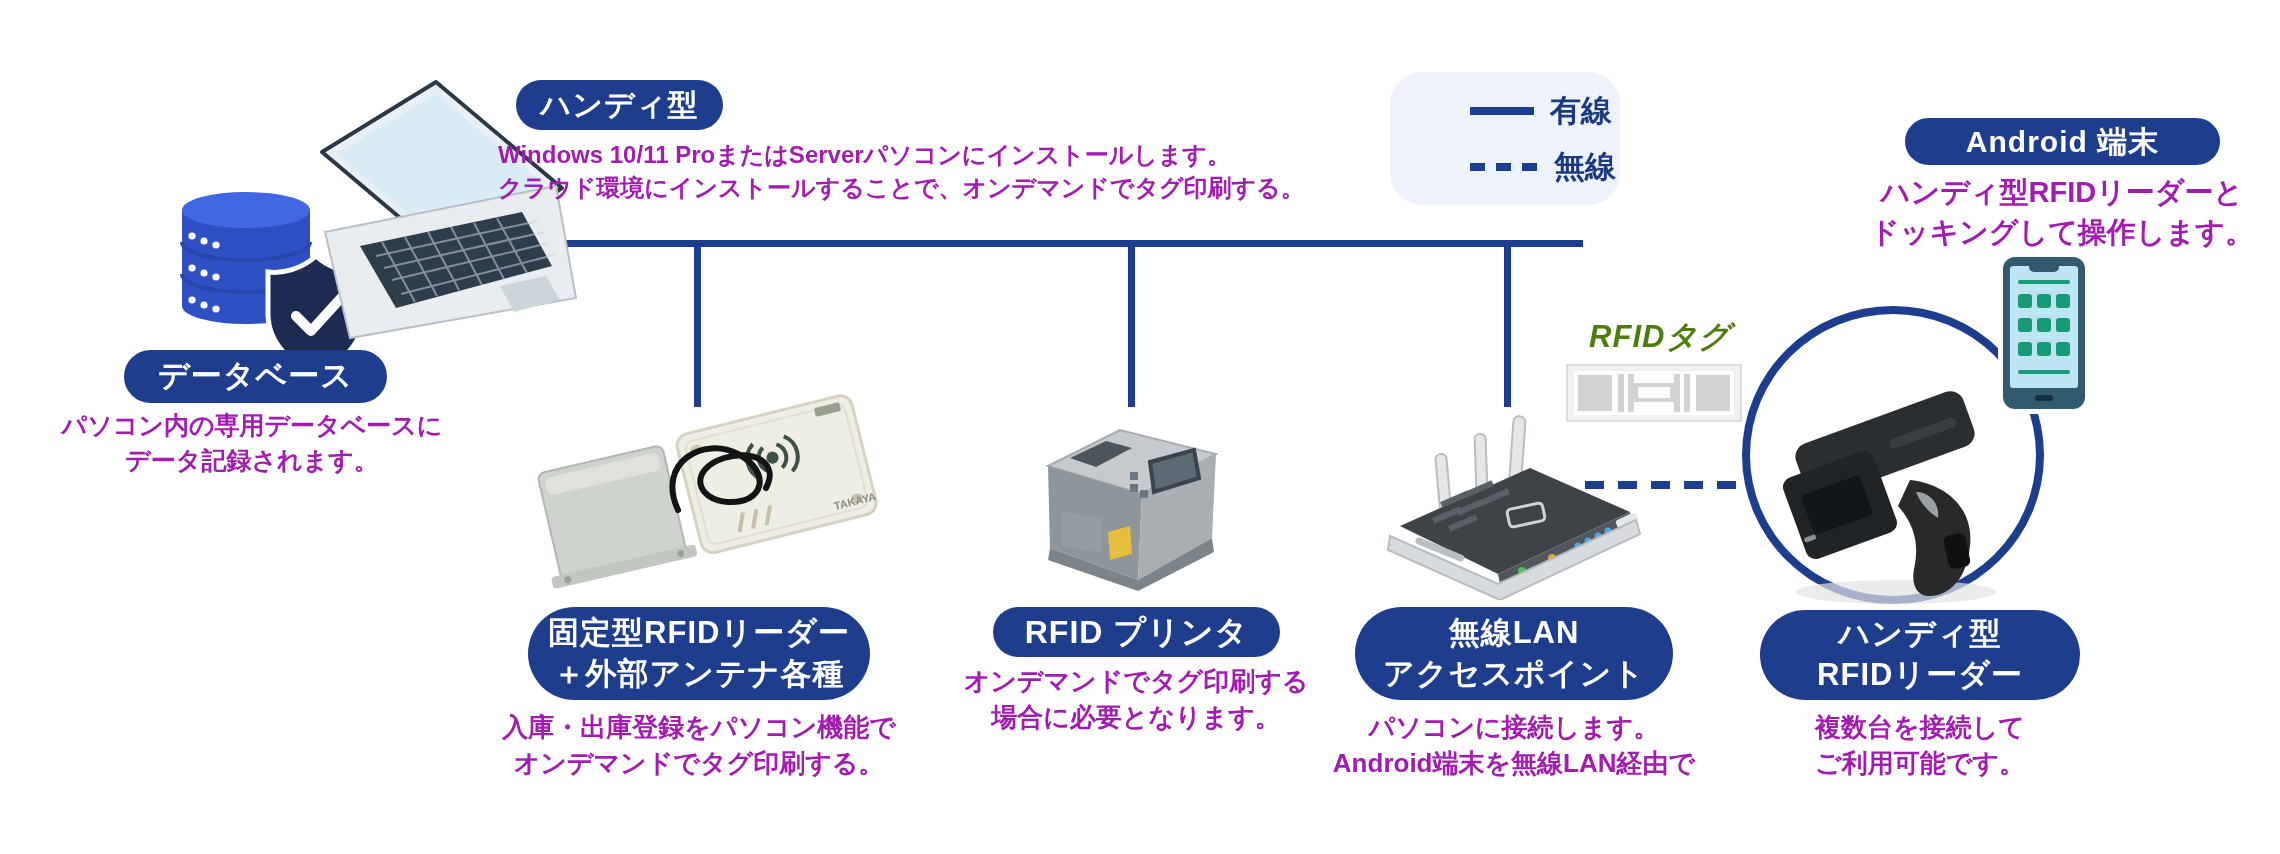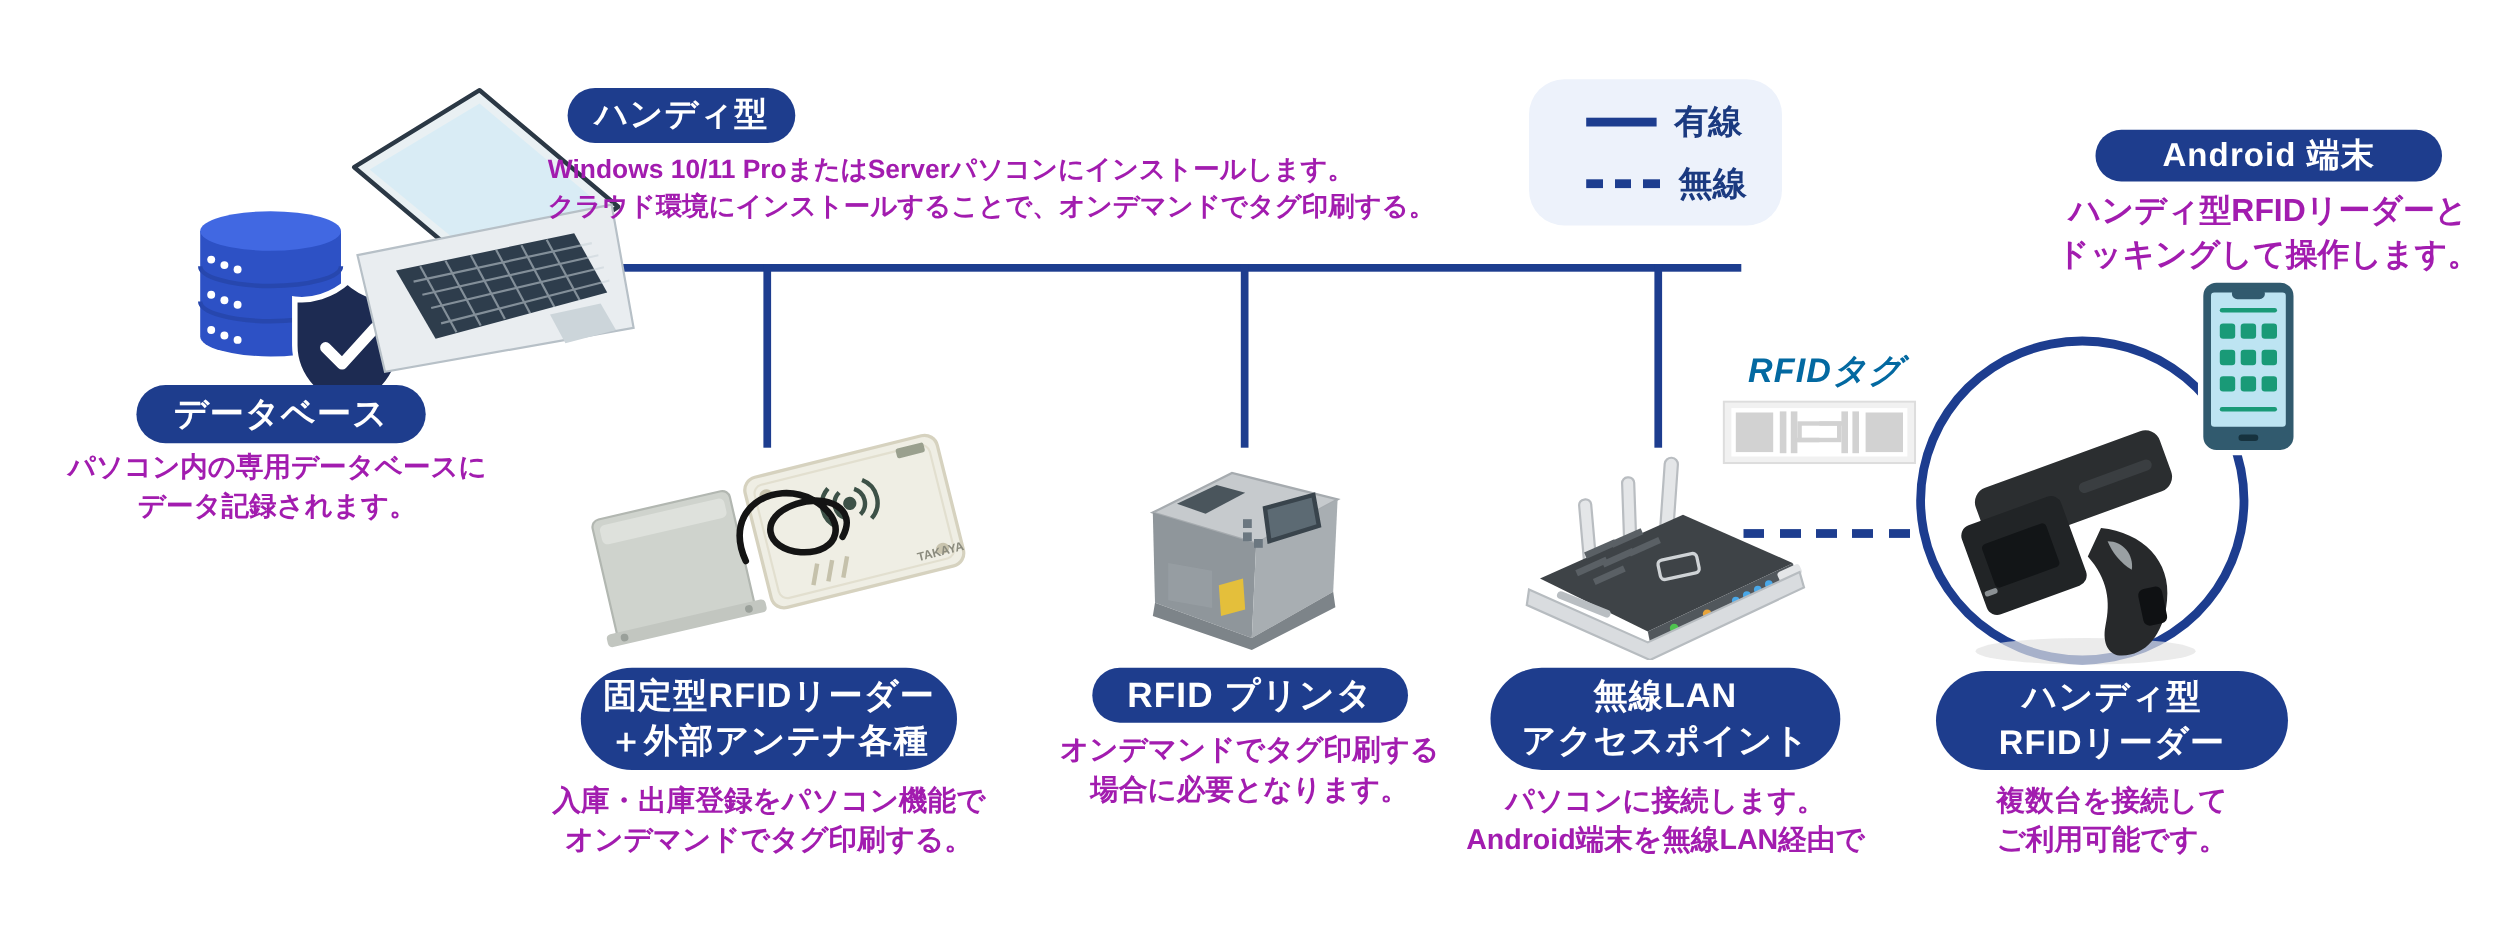--- a/index.html
+++ b/index.html
@@ -18,33 +18,33 @@
   }
   .desc.left{text-align:left;}
   .busline{position:absolute;background:#1d3d8f;}
   .dashline{
     position:absolute;height:8px;
     background:repeating-linear-gradient(90deg,#1d3d8f 0 19px,transparent 19px 33px);
   }
   .legend{
     position:absolute;left:1390px;top:72px;width:230px;height:133px;
     background:#edf2fb;border-radius:32px;
-    display:flex;flex-direction:column;justify-content:center;gap:14px;padding:0 0 0 52px;box-sizing:border-box;
+    display:flex;flex-direction:column;justify-content:center;gap:14px;padding:0 0 0 80px;box-sizing:border-box;
   }
   .legend-row{display:flex;align-items:center;gap:16px;}
   .legend-label{font-weight:700;font-size:31px;color:#1b3a80;}
   .legend-solid{width:64px;height:8px;background:#1d3d8f;}
   .legend-dashed{width:68px;height:8px;background:repeating-linear-gradient(90deg,#1d3d8f 0 15px,transparent 15px 26px);}
   .circle{
     position:absolute;left:1742px;top:306px;width:302px;height:298px;border-radius:50%;
     border:8px solid #1d3d8f;box-sizing:border-box;background:#ffffff;
   }
   .tag-label{
     position:absolute;left:1560px;top:316px;width:200px;text-align:center;
-    font-weight:700;font-style:italic;font-size:31px;color:#0369a1;letter-spacing:1px;
+    font-weight:700;font-style:italic;font-size:31px;color:#4d7c0f;letter-spacing:1px;
   }
 </style>
 </head>
 <body>
 
 <div id="canvas">
 
   <div class="busline" style="left:560px;top:240px;width:1023px;height:7px;"></div>
   <div class="busline" style="left:694px;top:240px;width:7px;height:167px;"></div>
   <div class="busline" style="left:1128px;top:240px;width:7px;height:167px;"></div>

